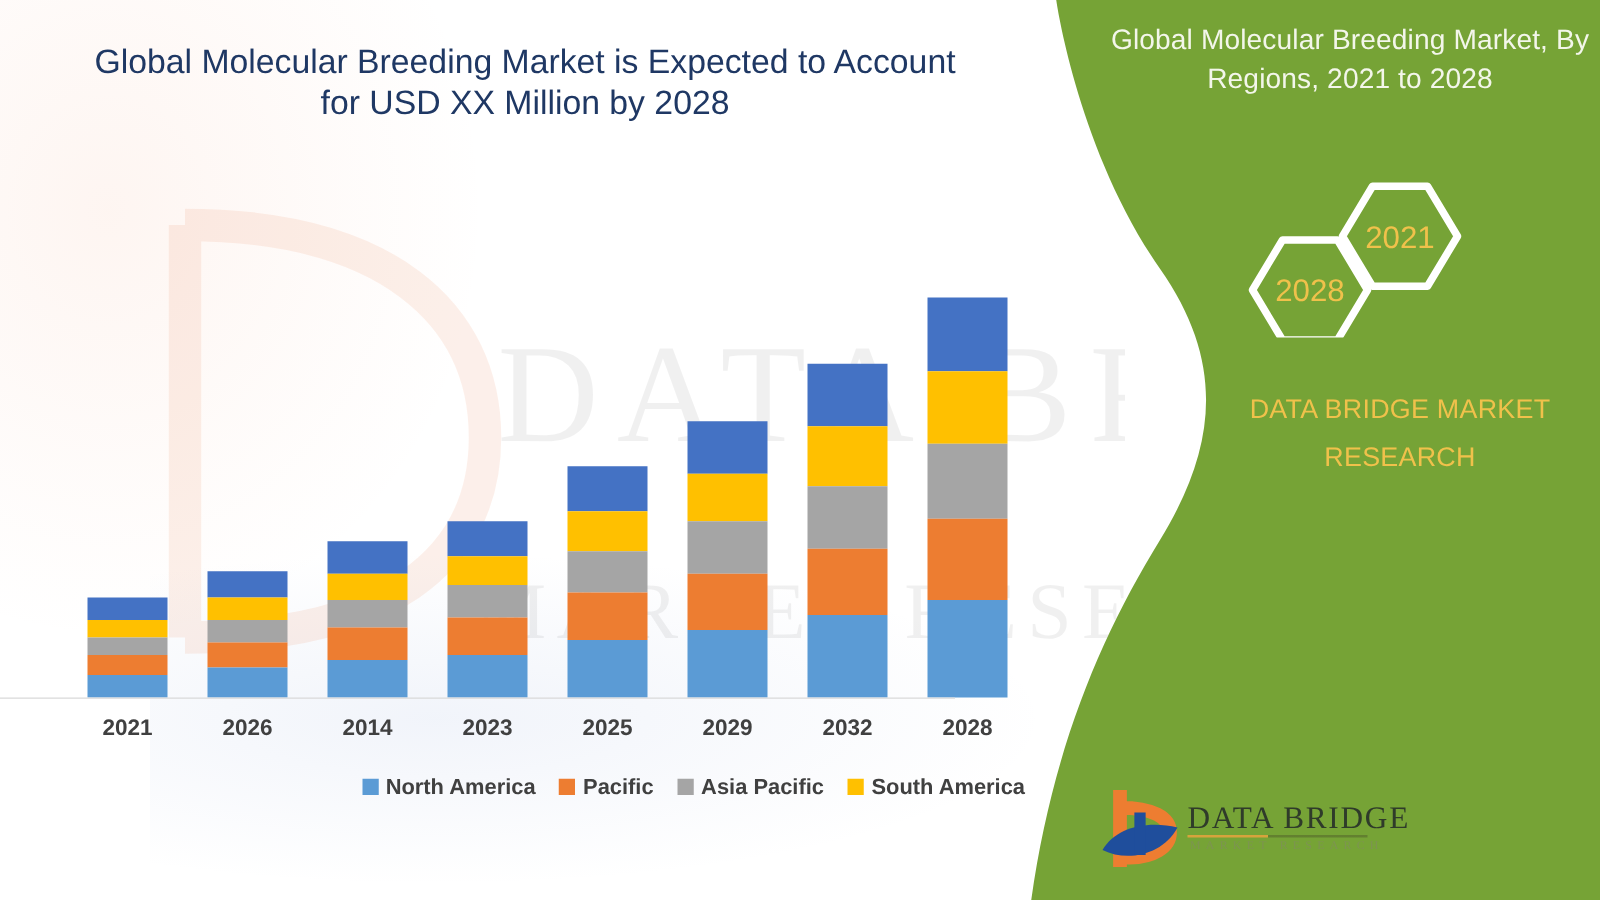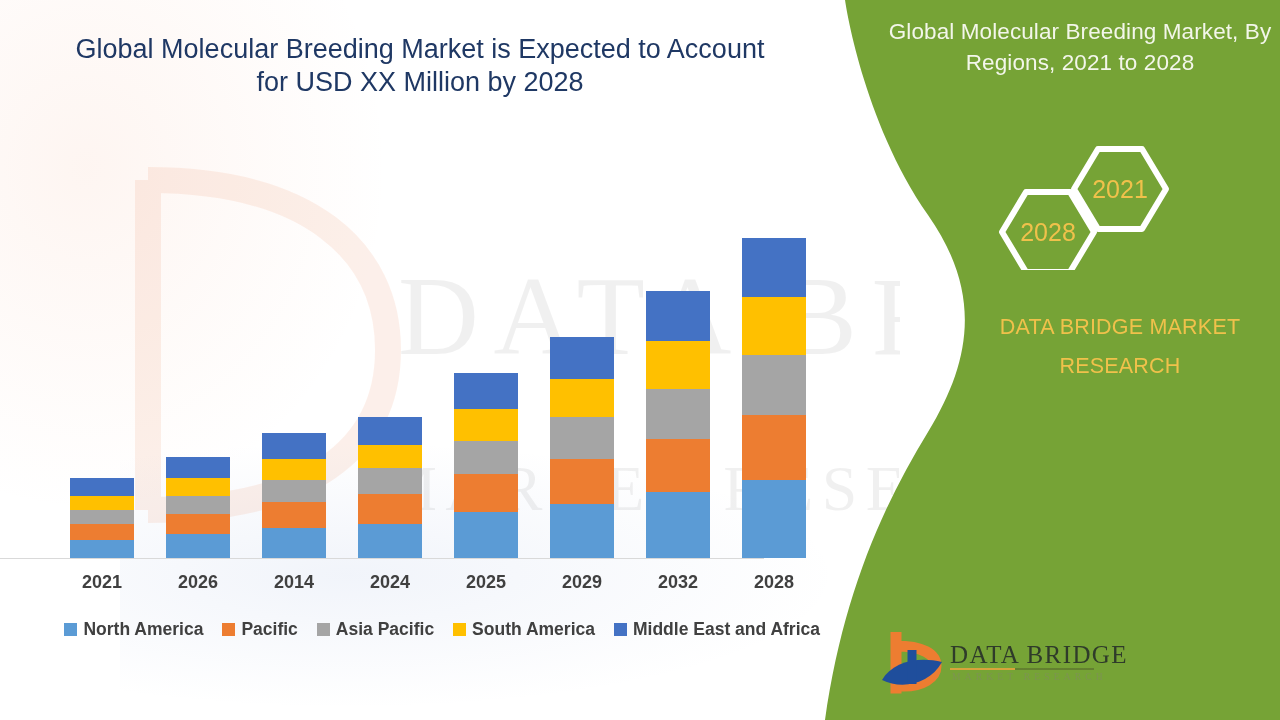--- a/index.html
+++ b/index.html
@@ -206,21 +206,21 @@
         <div class="seg" style="height: 65.67px; background: rgb(237, 125, 49);"></div>
         <div class="seg" style="height: 77.61px; background: rgb(91, 155, 213);"></div>
       </div>
     </div>
 </div>
 <div class="axis-line"></div>
 <div class="xlabels" id="xlabels">
     <div class="xlabel">2021</div>
     <div class="xlabel">2026</div>
     <div class="xlabel">2014</div>
-    <div class="xlabel">2024</div>
+    <div class="xlabel">2023</div>
     <div class="xlabel">2025</div>
     <div class="xlabel">2029</div>
     <div class="xlabel">2032</div>
     <div class="xlabel">2028</div>
   </div>
 
 <div class="legend" id="legend">
     <div class="legend-item">
       <span class="legend-swatch" style="background: rgb(91, 155, 213);"></span>
       <span class="legend-label">North America</span>
@@ -229,24 +229,20 @@
       <span class="legend-swatch" style="background: rgb(237, 125, 49);"></span>
       <span class="legend-label">Pacific</span>
     </div>
     <div class="legend-item">
       <span class="legend-swatch" style="background: rgb(165, 165, 165);"></span>
       <span class="legend-label">Asia Pacific</span>
     </div>
     <div class="legend-item">
       <span class="legend-swatch" style="background: rgb(255, 192, 0);"></span>
       <span class="legend-label">South America</span>
-    </div>
-    <div class="legend-item">
-      <span class="legend-swatch" style="background: rgb(68, 114, 196);"></span>
-      <span class="legend-label">Middle East and Africa</span>
     </div>
   </div>
 
 <div class="green-panel">
   <svg width="470" height="720" viewBox="0 0 470 720">
     <path d="M35 0 C35 0 52 120 118 215 C172 292 162 360 118 432 C70 510 32 600 15 720 L470 720 L470 0 Z" fill="#76A336"></path>
   </svg>
 </div>
 
 <div class="panel-title">Global Molecular Breeding Market, By Regions, 2021 to 2028</div>

